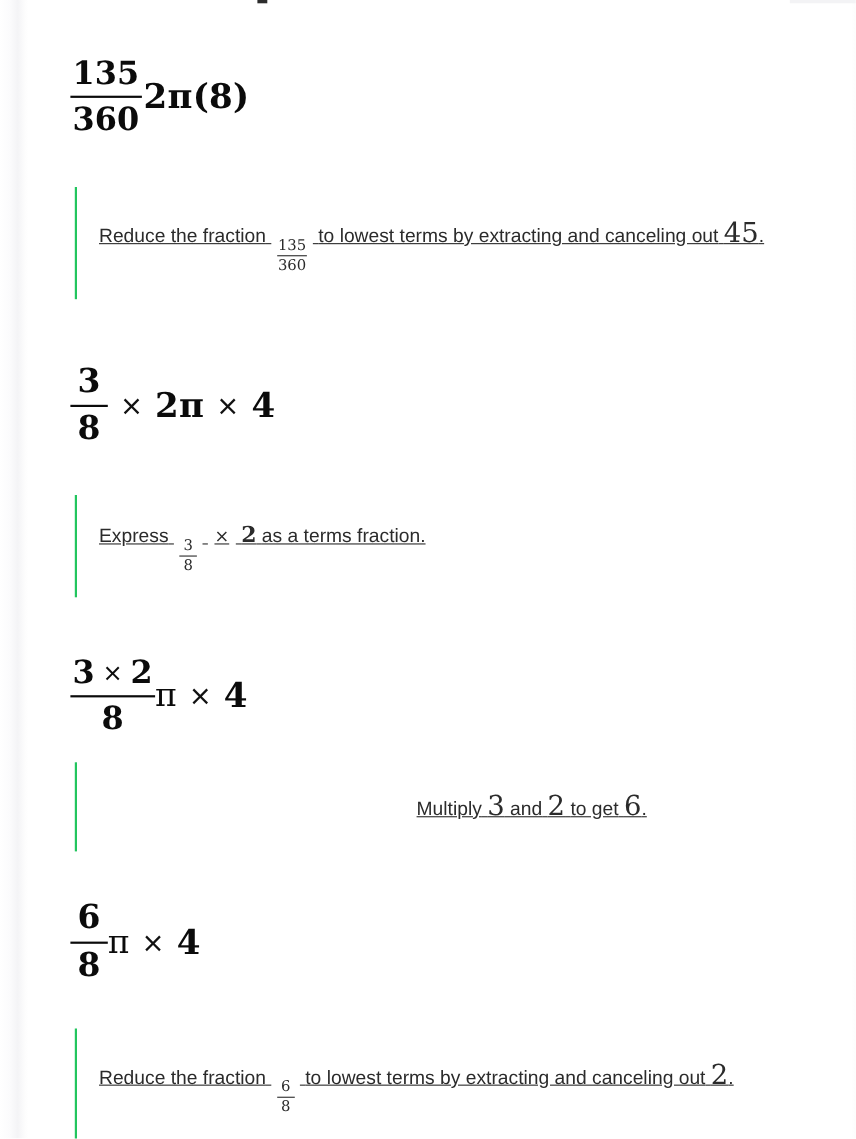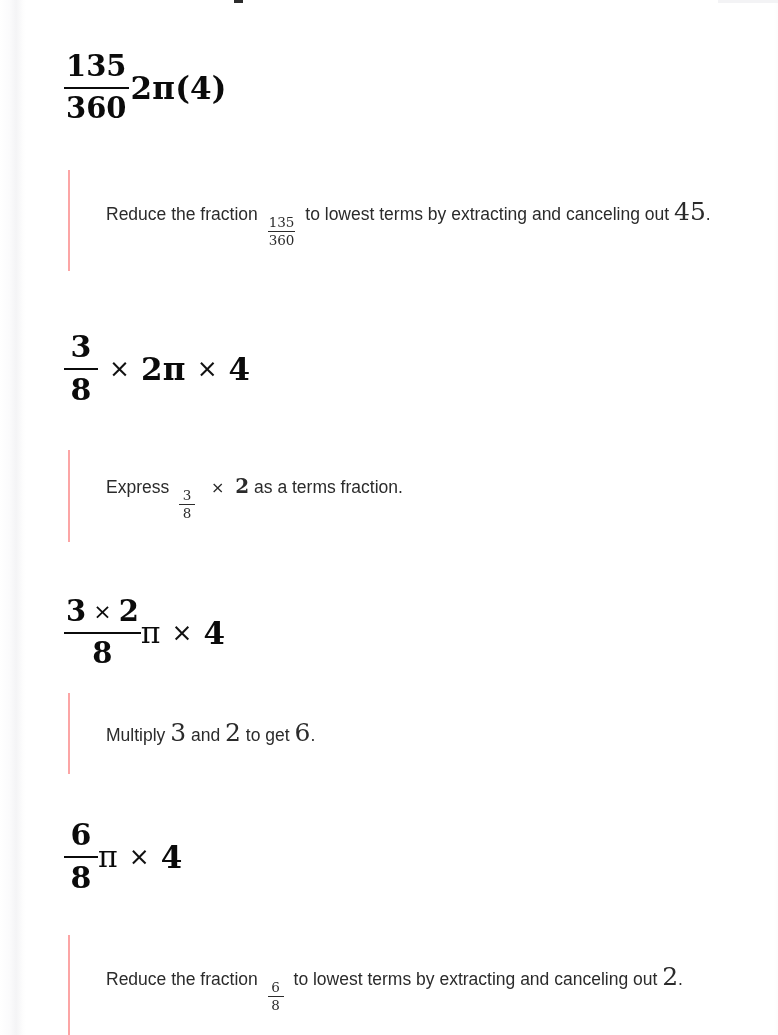--- a/index.html
+++ b/index.html
@@ -115,27 +115,28 @@
     font-size: 22px;
     margin: 0 7px;
     position: relative;
     top: -2px;
   }
 
   
   .note {
     position: absolute;
     left: 68px;
-    border-left: 2px solid #fca5a5;
-    padding-left: 36px;
+    border-left: 2px solid #22c55e;
+    padding-left: 20px;
     font-family: "Liberation Sans", sans-serif;
     font-size: 17.5px;
     line-height: 1.62;
     color: #2b2b2b;
     font-weight: 400;
+    text-decoration: underline;
   }
   .note p {
     margin: 0;
     padding-top: 22px;
     padding-bottom: 22px;
     max-width: 640px;
   }
 
   
   .ifrac {
@@ -185,21 +186,21 @@
 <div id="clipped-top-rule"></div>
 
 <div class="solution">
 
   <div class="math-row" style="top:50px;">
     <span class="frac">
       <span class="num">135</span>
       <span class="bar"></span>
       <span class="den">360</span>
     </span>
-    <span class="tok" style="margin-left:2px;">2π(4)</span>
+    <span class="tok" style="margin-left:2px;">2π(8)</span>
   </div>
 
   <div class="note" style="top:170px; width:668px;">
     <p>
       <span>Reduce the fraction</span>
       <span class="ifrac">
         <span class="inum">135</span>
         <span class="ibar"></span>
         <span class="iden">360</span>
       </span>
@@ -241,21 +242,21 @@
       </span>
       <span class="bar"></span>
       <span class="den">8</span>
     </span>
     <span class="pi-light">π</span>
     <span class="times">×</span>
     <span class="tok">4</span>
   </div>
 
   <div class="note" style="top:693px; width:520px;">
-    <p style="padding-top:20px;padding-bottom:20px;">
+    <p style="padding-top:20px;padding-bottom:20px;text-align:right;">
       <span>Multiply</span>
       <span class="mathnum">3</span>
       <span>and</span>
       <span class="mathnum">2</span>
       <span>to get</span>
       <span class="mathnum">6</span><span>.</span>
     </p>
   </div>
 
   <div class="math-row" style="top:818px;">

